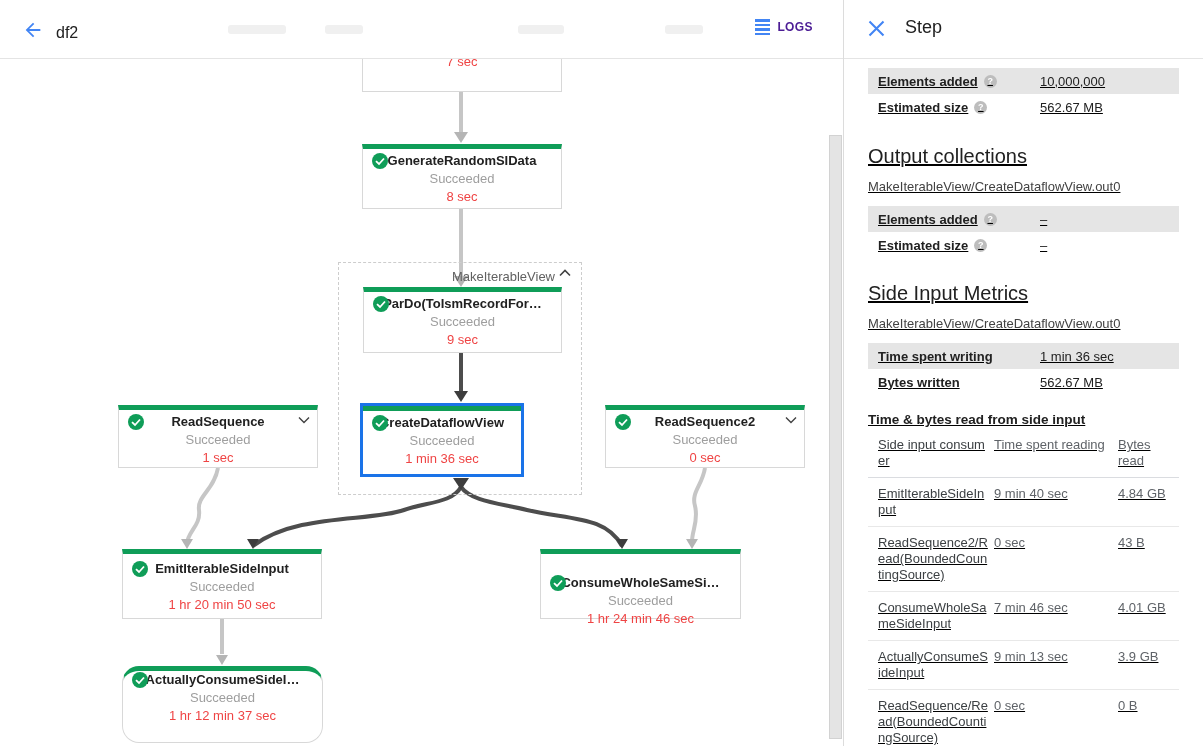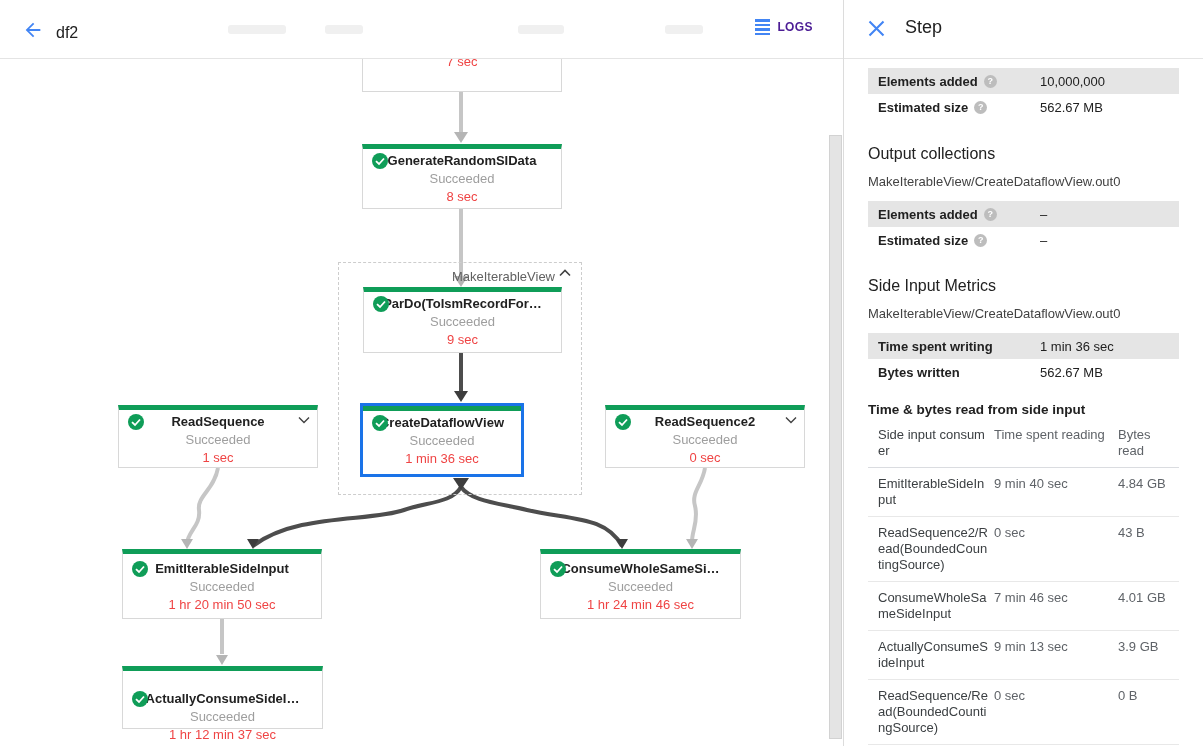--- a/index.html
+++ b/index.html
@@ -37,35 +37,35 @@
   .node-time { color:#ef4444; line-height:18px; }
   .check { position:absolute; left:9px; top:1px; width:16px; height:16px; }
   .chev { position:absolute; right:7px; top:3px; }
 
   
   .vscroll { position:absolute; left:829px; top:135px; width:13px; height:604px;
              background:#e4e4e4; border:1px solid #d2d2d2; z-index:5; cursor:pointer; }
   .divider { position:absolute; left:843px; top:0; width:1px; height:746px; background:#dcdcdc; z-index:40; }
 
   
-  .panel { position:absolute; left:844px; top:0; width:359px; height:746px; background:#fff; z-index:20; }
+  .panel { position:absolute; left:844px; top:0; width:359px; height:746px; background:#fff; z-index:20;text-decoration:underline; }
   .panel-header { position:relative; height:59px; border-bottom:1px solid #e4e4e4; }
   .close-btn { position:absolute; left:24px; top:20px; width:17px; height:17px; cursor:pointer; }
   .panel-title { position:absolute; left:61px; top:17px; font-size:18px; color:#212121; }
   .panel-body { position:relative; height:687px; overflow:hidden; padding:0 24px; color:#212121; }
   .clipped-text { margin-top:-7px; font-size:13px; color:#424242; }
   .metric-rows { margin-top:9px; }
   .metric-row { display:flex; align-items:center; height:26px; padding-left:10px; font-size:13px; }
   .metric-row.shade { background:#e5e5e5; }
   .metric-label { font-weight:bold; color:#212121; display:flex; align-items:center; gap:6px; width:162px; }
   .help-icon { width:13px; height:13px; border-radius:50%; background:#bdbdbd; color:#fff;
                font-size:9px; font-weight:bold; display:inline-flex; align-items:center;
                justify-content:center; cursor:pointer; }
   .metric-value { color:#212121; }
-  .section-heading { font-size:16px; font-weight:400; color:#212121; }
+  .section-heading { font-size:20px; font-weight:400; color:#212121; }
   .collection-name { font-size:13px; color:#424242; margin-top:11px; }
   .table-heading { font-size:13.5px; font-weight:bold; color:#212121; }
   table.si { border-collapse:collapse; width:311px; margin-top:4px; font-size:13px; table-layout:fixed; }
   table.si th { text-align:left; color:#757575; font-weight:400; vertical-align:top;
                 padding:6px 4px 8px 0; border-bottom:1px solid #dadce0; line-height:16px; }
   table.si td { vertical-align:top; padding:8px 4px 8px 0; border-bottom:1px solid #e8e8e8; line-height:16px; }
   table.si .c1 { width:126px; word-break:break-all; color:#3c4043; }
   table.si .c2 { width:124px; color:#5f6368; }
   table.si .c3 { width:61px; color:#5f6368; }
   table.si td.c1 { padding-left:10px; }
@@ -197,33 +197,33 @@
         <svg class="check" viewBox="0 0 16 16">
           <circle cx="8" cy="8" r="8" fill="#0f9d58"></circle>
             <polyline points="4,8.2 7,11 12,5.5" fill="none" stroke="#fff" stroke-width="1.8"></polyline>
           </svg>
         <span class="node-title">EmitIterableSideInput</span>
       </div>
       <div class="node-status">Succeeded</div>
       <div class="node-time">1 hr 20 min 50 sec</div>
     </div>
 
-    <div class="node" style="left:540px; top:549px; height:70px; width:201px; padding-top:6px;">
+    <div class="node" style="left:540px; top:549px; height:70px; width:201px; padding-top:20px;">
       <div class="node-titlerow">
         <svg class="check" viewBox="0 0 16 16">
           <circle cx="8" cy="8" r="8" fill="#0f9d58"></circle>
             <polyline points="4,8.2 7,11 12,5.5" fill="none" stroke="#fff" stroke-width="1.8"></polyline>
           </svg>
         <span class="node-title">ConsumeWholeSameSi…</span>
       </div>
       <div class="node-status">Succeeded</div>
       <div class="node-time">1 hr 24 min 46 sec</div>
     </div>
 
-    <div class="node" style="left:122px; top:666px; height:63px; width:201px; padding-top:19px;">
+    <div class="node" style="left:122px; top:666px; height:77px; width:201px; padding-top:0;border-radius:17px;">
       <div class="node-titlerow">
         <svg class="check" viewBox="0 0 16 16">
           <circle cx="8" cy="8" r="8" fill="#0f9d58"></circle>
             <polyline points="4,8.2 7,11 12,5.5" fill="none" stroke="#fff" stroke-width="1.8"></polyline>
           </svg>
         <span class="node-title">ActuallyConsumeSideI…</span>
       </div>
       <div class="node-status">Succeeded</div>
       <div class="node-time">1 hr 12 min 37 sec</div>
     </div>

